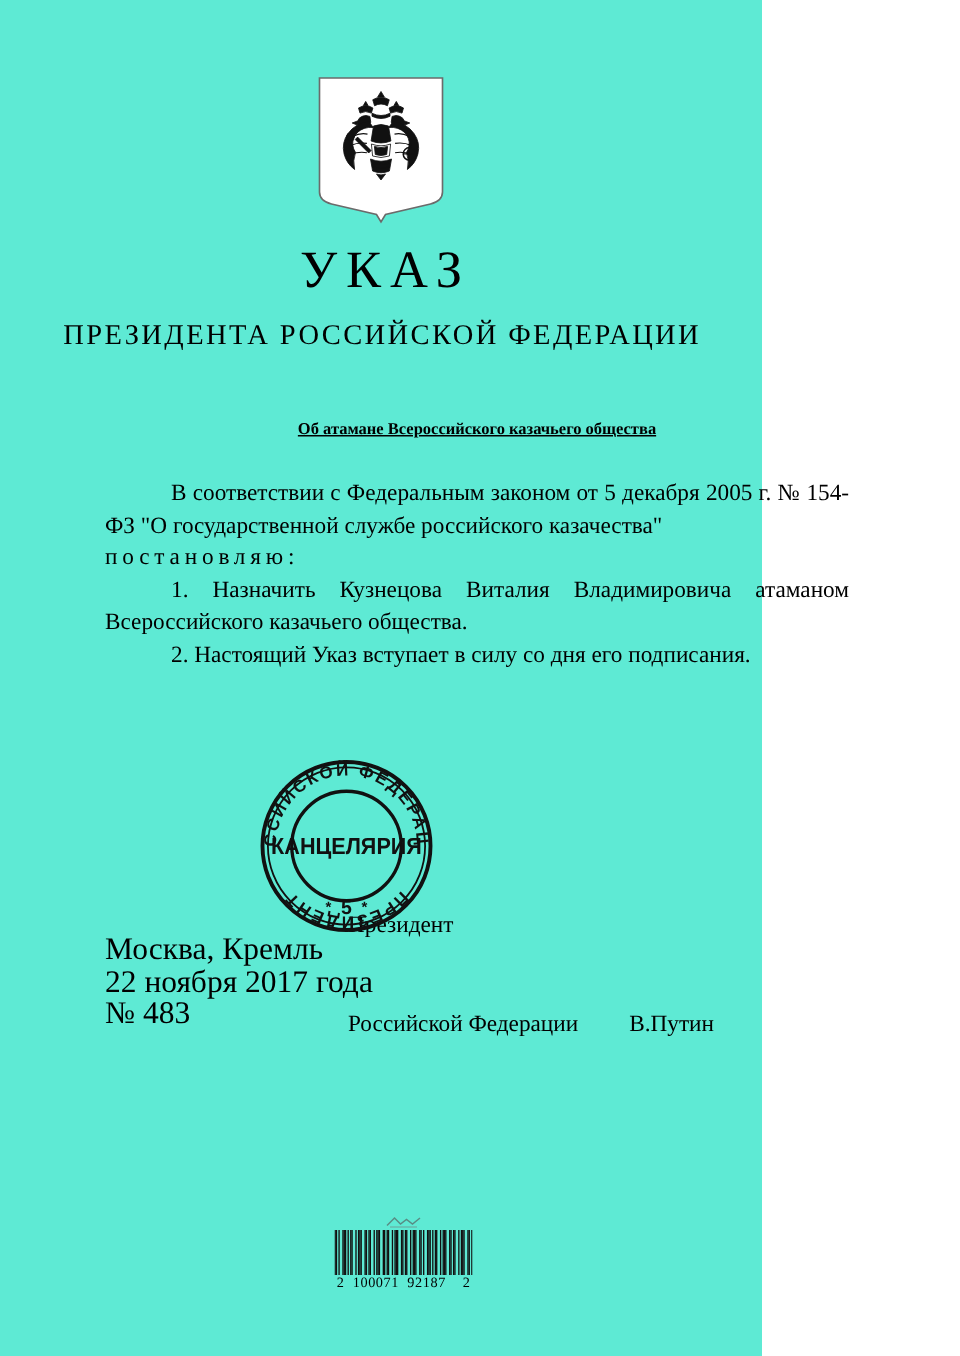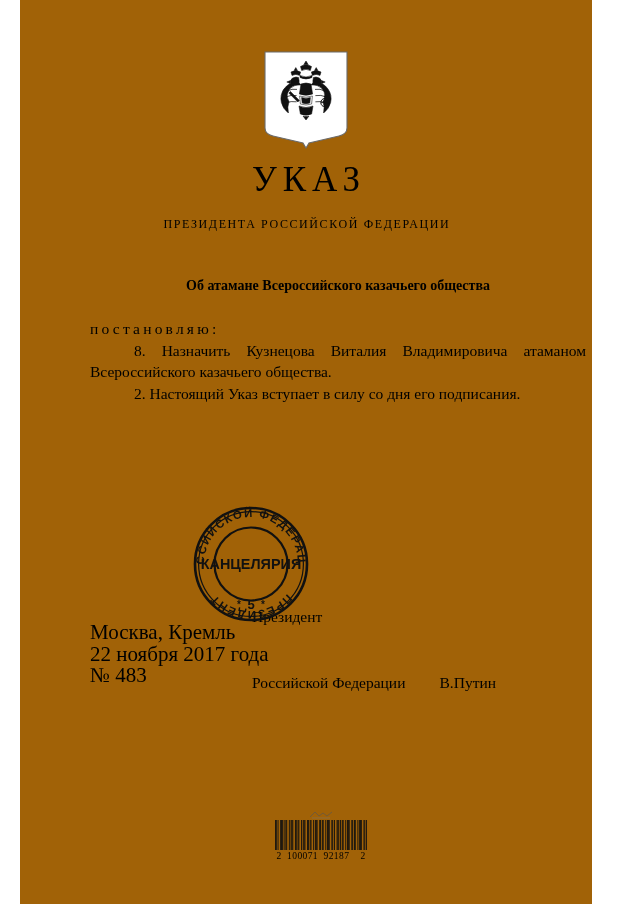--- a/index.html
+++ b/index.html
@@ -14,24 +14,23 @@
     position: relative;
     overflow: hidden;
     font-family: "Liberation Serif", "DejaVu Serif", serif;
     color: #000000;
     -webkit-font-smoothing: antialiased;
   }
 
   .page {
     position: absolute;
     inset: 0;
-    width: 572px;
+    width: 508px;
     height: 904px;
-    background: #a16207;
-    margin-left: 20px;
+    background: #5eead4;
   }
 
   
   .emblem-wrap {
     position: absolute;
     left: 0;
     right: 0;
     top: 50px;
     display: flex;
     justify-content: center;
@@ -52,37 +51,38 @@
     letter-spacing: 6px;
     text-indent: 6px;
     font-weight: 400;
   }
   .title-president {
     position: absolute;
     left: 0;
     right: 0;
     top: 212px;
     text-align: center;
-    font-size: 12px;
+    font-size: 19px;
     line-height: 24px;
     letter-spacing: 1.6px;
     text-indent: 1.6px;
     font-weight: 400;
   }
 
   
   .subject {
     position: absolute;
     left: 70px;
     width: 496px;
     top: 276px;
     text-align: center;
-    font-size: 14px;
+    font-size: 11px;
     line-height: 20px;
     font-weight: 700;
+    text-decoration: underline;
   }
 
   
   .body-block {
     position: absolute;
     left: 70px;
     width: 496px;
     top: 318px;
     font-size: 15.5px;
     line-height: 21.5px;
@@ -225,22 +225,24 @@
       </g>
     </svg>
   </div>
 
   <div class="title-ukaz">УКАЗ</div>
   <div class="title-president">ПРЕЗИДЕНТА РОССИЙСКОЙ ФЕДЕРАЦИИ</div>
 
   <div class="subject">Об атамане Всероссийского казачьего общества</div>
 
   <div class="body-block">
+    <p><span>В соответствии с Федеральным законом от 5 декабря 2005 г.</span>
+      <span>№ 154-ФЗ "О государственной службе российского казачества"</span></p>
     <p class="noindent"><span class="spaced">постановляю:</span></p>
-    <p>8. Назначить Кузнецова Виталия Владимировича атаманом Всероссийского казачьего общества.</p>
+    <p>1. Назначить Кузнецова Виталия Владимировича атаманом Всероссийского казачьего общества.</p>
     <p>2. Настоящий Указ вступает в силу со дня его подписания.</p>
   </div>
 
   <div class="signature">
     <div>Президент</div>
     <div><span>Российской Федерации</span><span class="sig-name">В.Путин</span></div>
   </div>
 
   <svg class="stamp" viewBox="0 0 128 128" aria-hidden="true">
     <defs>

